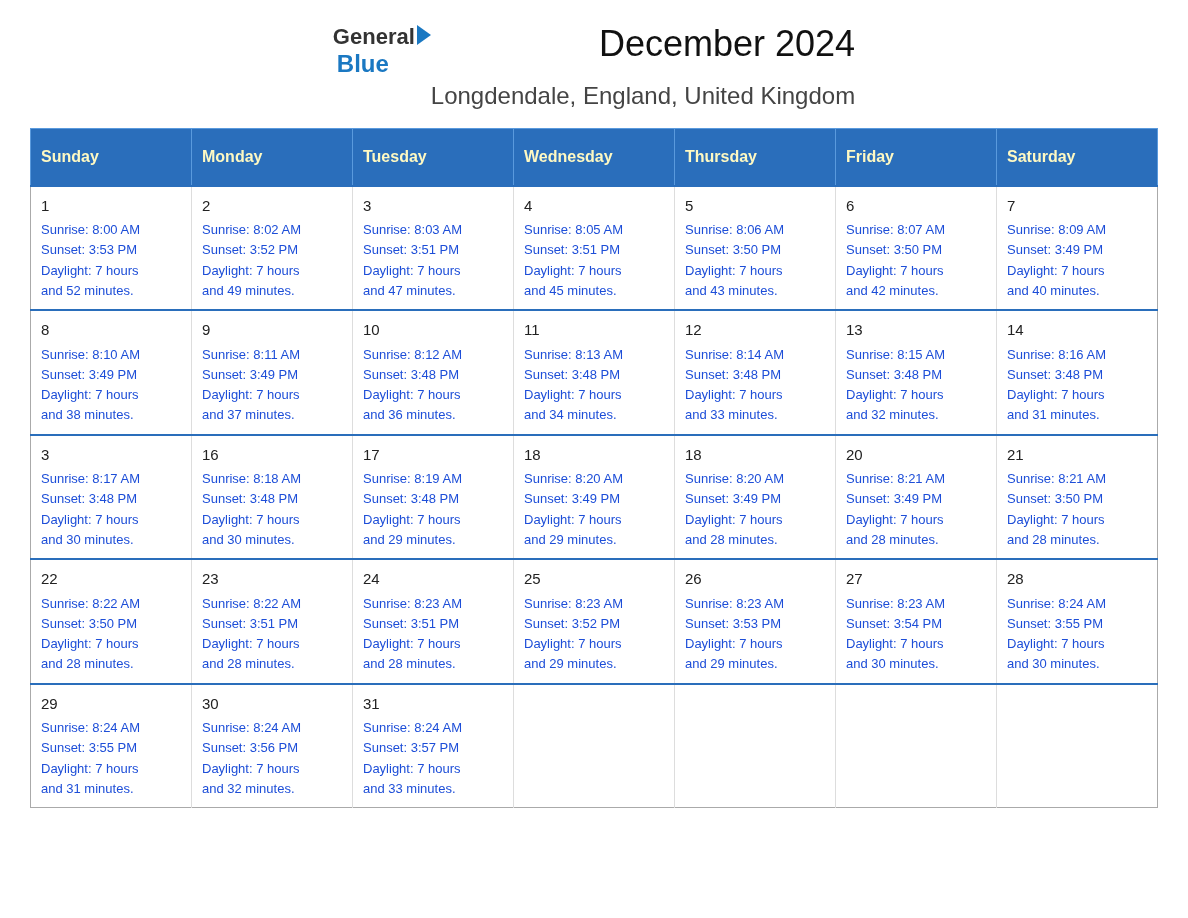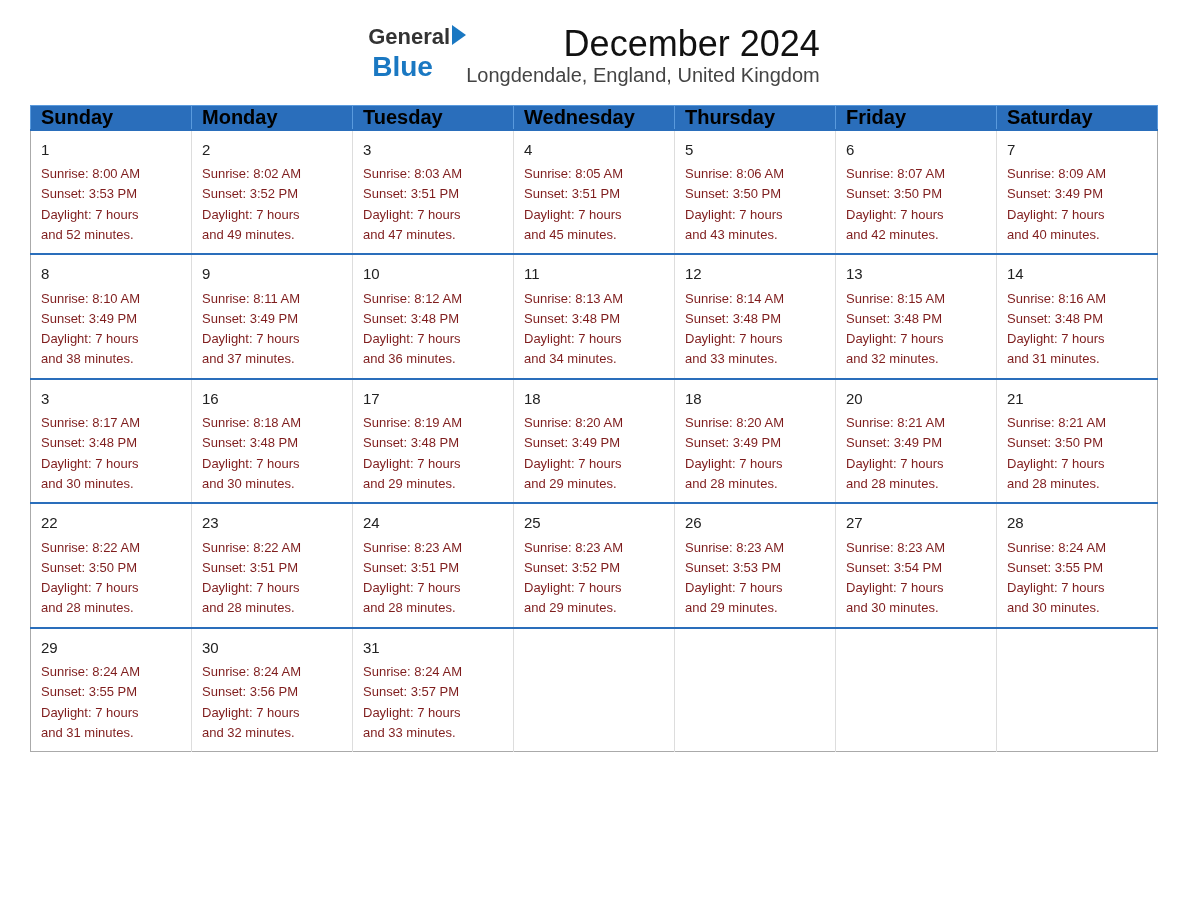--- a/index.html
+++ b/index.html
@@ -20,21 +20,21 @@
       display: flex;
       align-items: center;
       gap: 6px;
     }
     .logo-text-general {
       font-size: 22px;
       font-weight: bold;
       color: #333;
     }
     .logo-text-blue {
-      font-size: 28px;
+      font-size: 24px;
       font-weight: bold;
       color: #1a78c2;
     }
     .logo-arrow {
       width: 0;
       height: 0;
       border-left: 14px solid #1a78c2;
       border-top: 10px solid transparent;
       border-bottom: 10px solid transparent;
       margin-left: 2px;
@@ -43,35 +43,35 @@
     .title-block {
       text-align: right;
     }
     .calendar-title {
       font-size: 36px;
       font-weight: normal;
       color: #111;
       line-height: 1.1;
     }
     .calendar-subtitle {
-      font-size: 20px;
+      font-size: 24px;
       color: #444;
-      margin-top: 0;
+      margin-top: 18px;
     }
     table {
       width: 100%;
       border-collapse: collapse;
       border: 1px solid #aaa;
     }
     thead tr th {
       background: #2a6ebb;
-      color: #000000;
-      font-size: 20px;
+      color: #fef9c3;
+      font-size: 16px;
       font-weight: bold;
-      padding: 0 10px;
+      padding: 19px 10px;
       text-align: left;
       border: 1px solid #5a9add;
     }
     tbody tr {
       border-top: 2px solid #2a6ebb;
     }
     tbody tr td {
       vertical-align: top;
       padding: 8px 10px;
       font-size: 13.5px;
@@ -85,21 +85,21 @@
       border-right: none;
     }
     .day-number {
       font-size: 15px;
       font-weight: normal;
       margin-bottom: 3px;
       display: block;
     }
     .day-info {
       font-size: 13px;
-      color: #7f1d1d;
+      color: #1d4ed8;
       line-height: 1.55;
     }
     .empty-cell {
       background: #fff;
     }
   </style>
 </head>
 <body>
 
 <div class="header-row">

